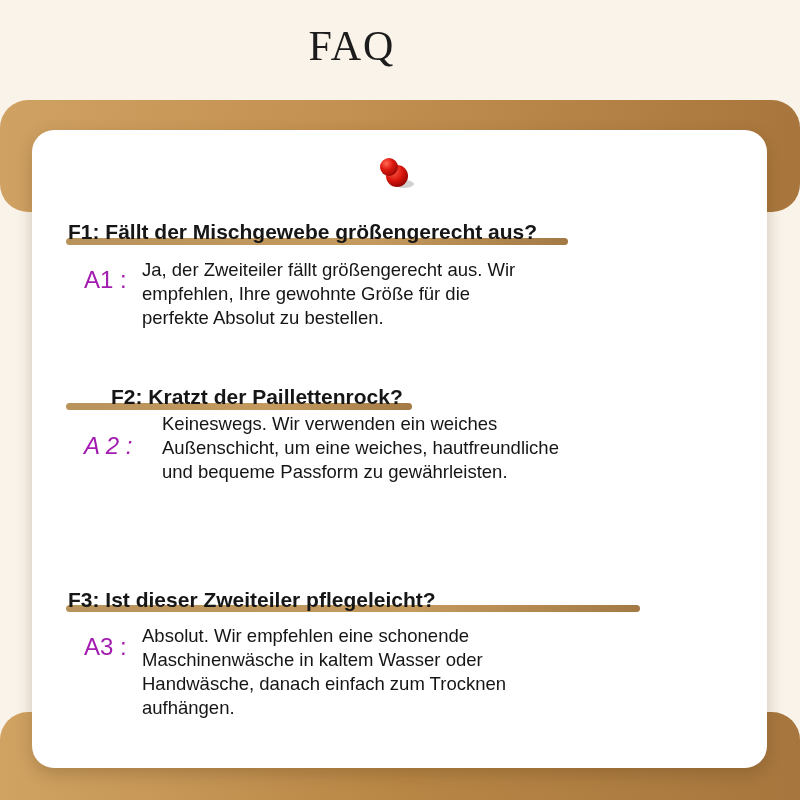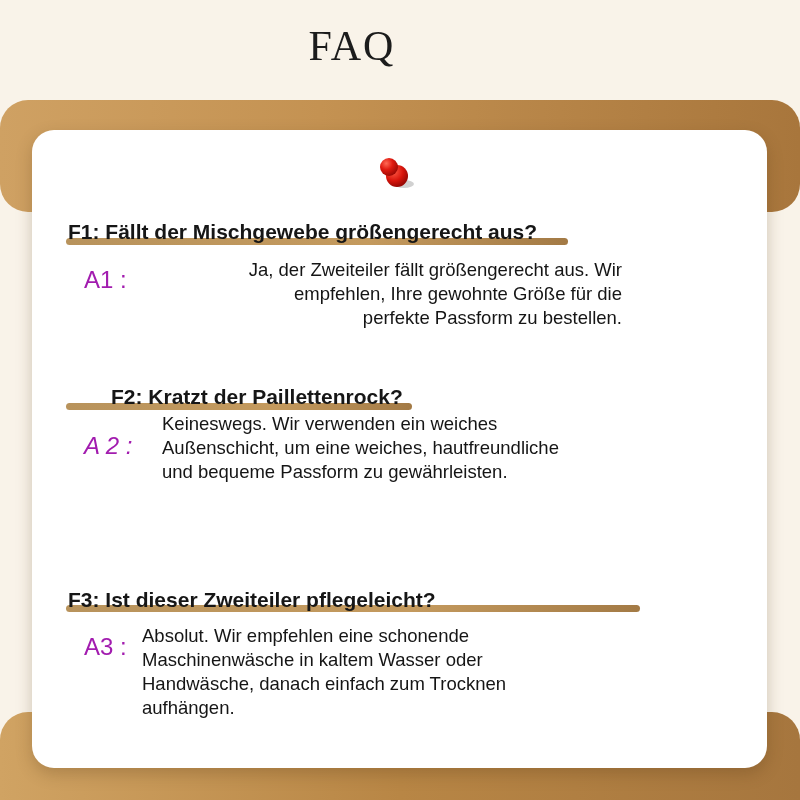--- a/index.html
+++ b/index.html
@@ -99,24 +99,24 @@
     </radialGradient>
   </defs>
   <ellipse cx="28" cy="28" rx="10" ry="4" fill="rgba(0,0,0,0.18)"></ellipse>
   <circle cx="21" cy="20" r="11" fill="url(#pg2)"></circle>
   <circle cx="13" cy="11" r="9" fill="url(#pg1)"></circle>
 </svg>
 
 <div class="underline" style="top:238px; width:502px;"></div>
 <div class="q" style="top:220px;">F1: Fällt der Mischgewebe größengerecht aus?</div>
 <div class="a-label" style="left:84px; top:266px;">A1 :</div>
-<div class="a-text" style="top:258px;text-align:right;">
+<div class="a-text" style="top:258px;">
   <span>Ja, der Zweiteiler fällt größengerecht aus. Wir</span>
   <span>empfehlen, Ihre gewohnte Größe für die</span>
-  <span>perfekte Passform zu bestellen.</span>
+  <span>perfekte Absolut zu bestellen.</span>
 </div>
 
 <div class="underline" style="top:403px; width:346px;"></div>
 <div class="q" style="top:385px;margin-left:43px;">F2: Kratzt der Paillettenrock?</div>
 <div class="a-label" style="left:84px; top:432px;font-style:italic;">A 2 :</div>
 <div class="a-text" style="top:412px;margin-left:20px;">
   <span>Keineswegs. Wir verwenden ein weiches</span>
   <span>Außenschicht, um eine weiches, hautfreundliche</span>
   <span>und bequeme Passform zu gewährleisten.</span>
 </div>

